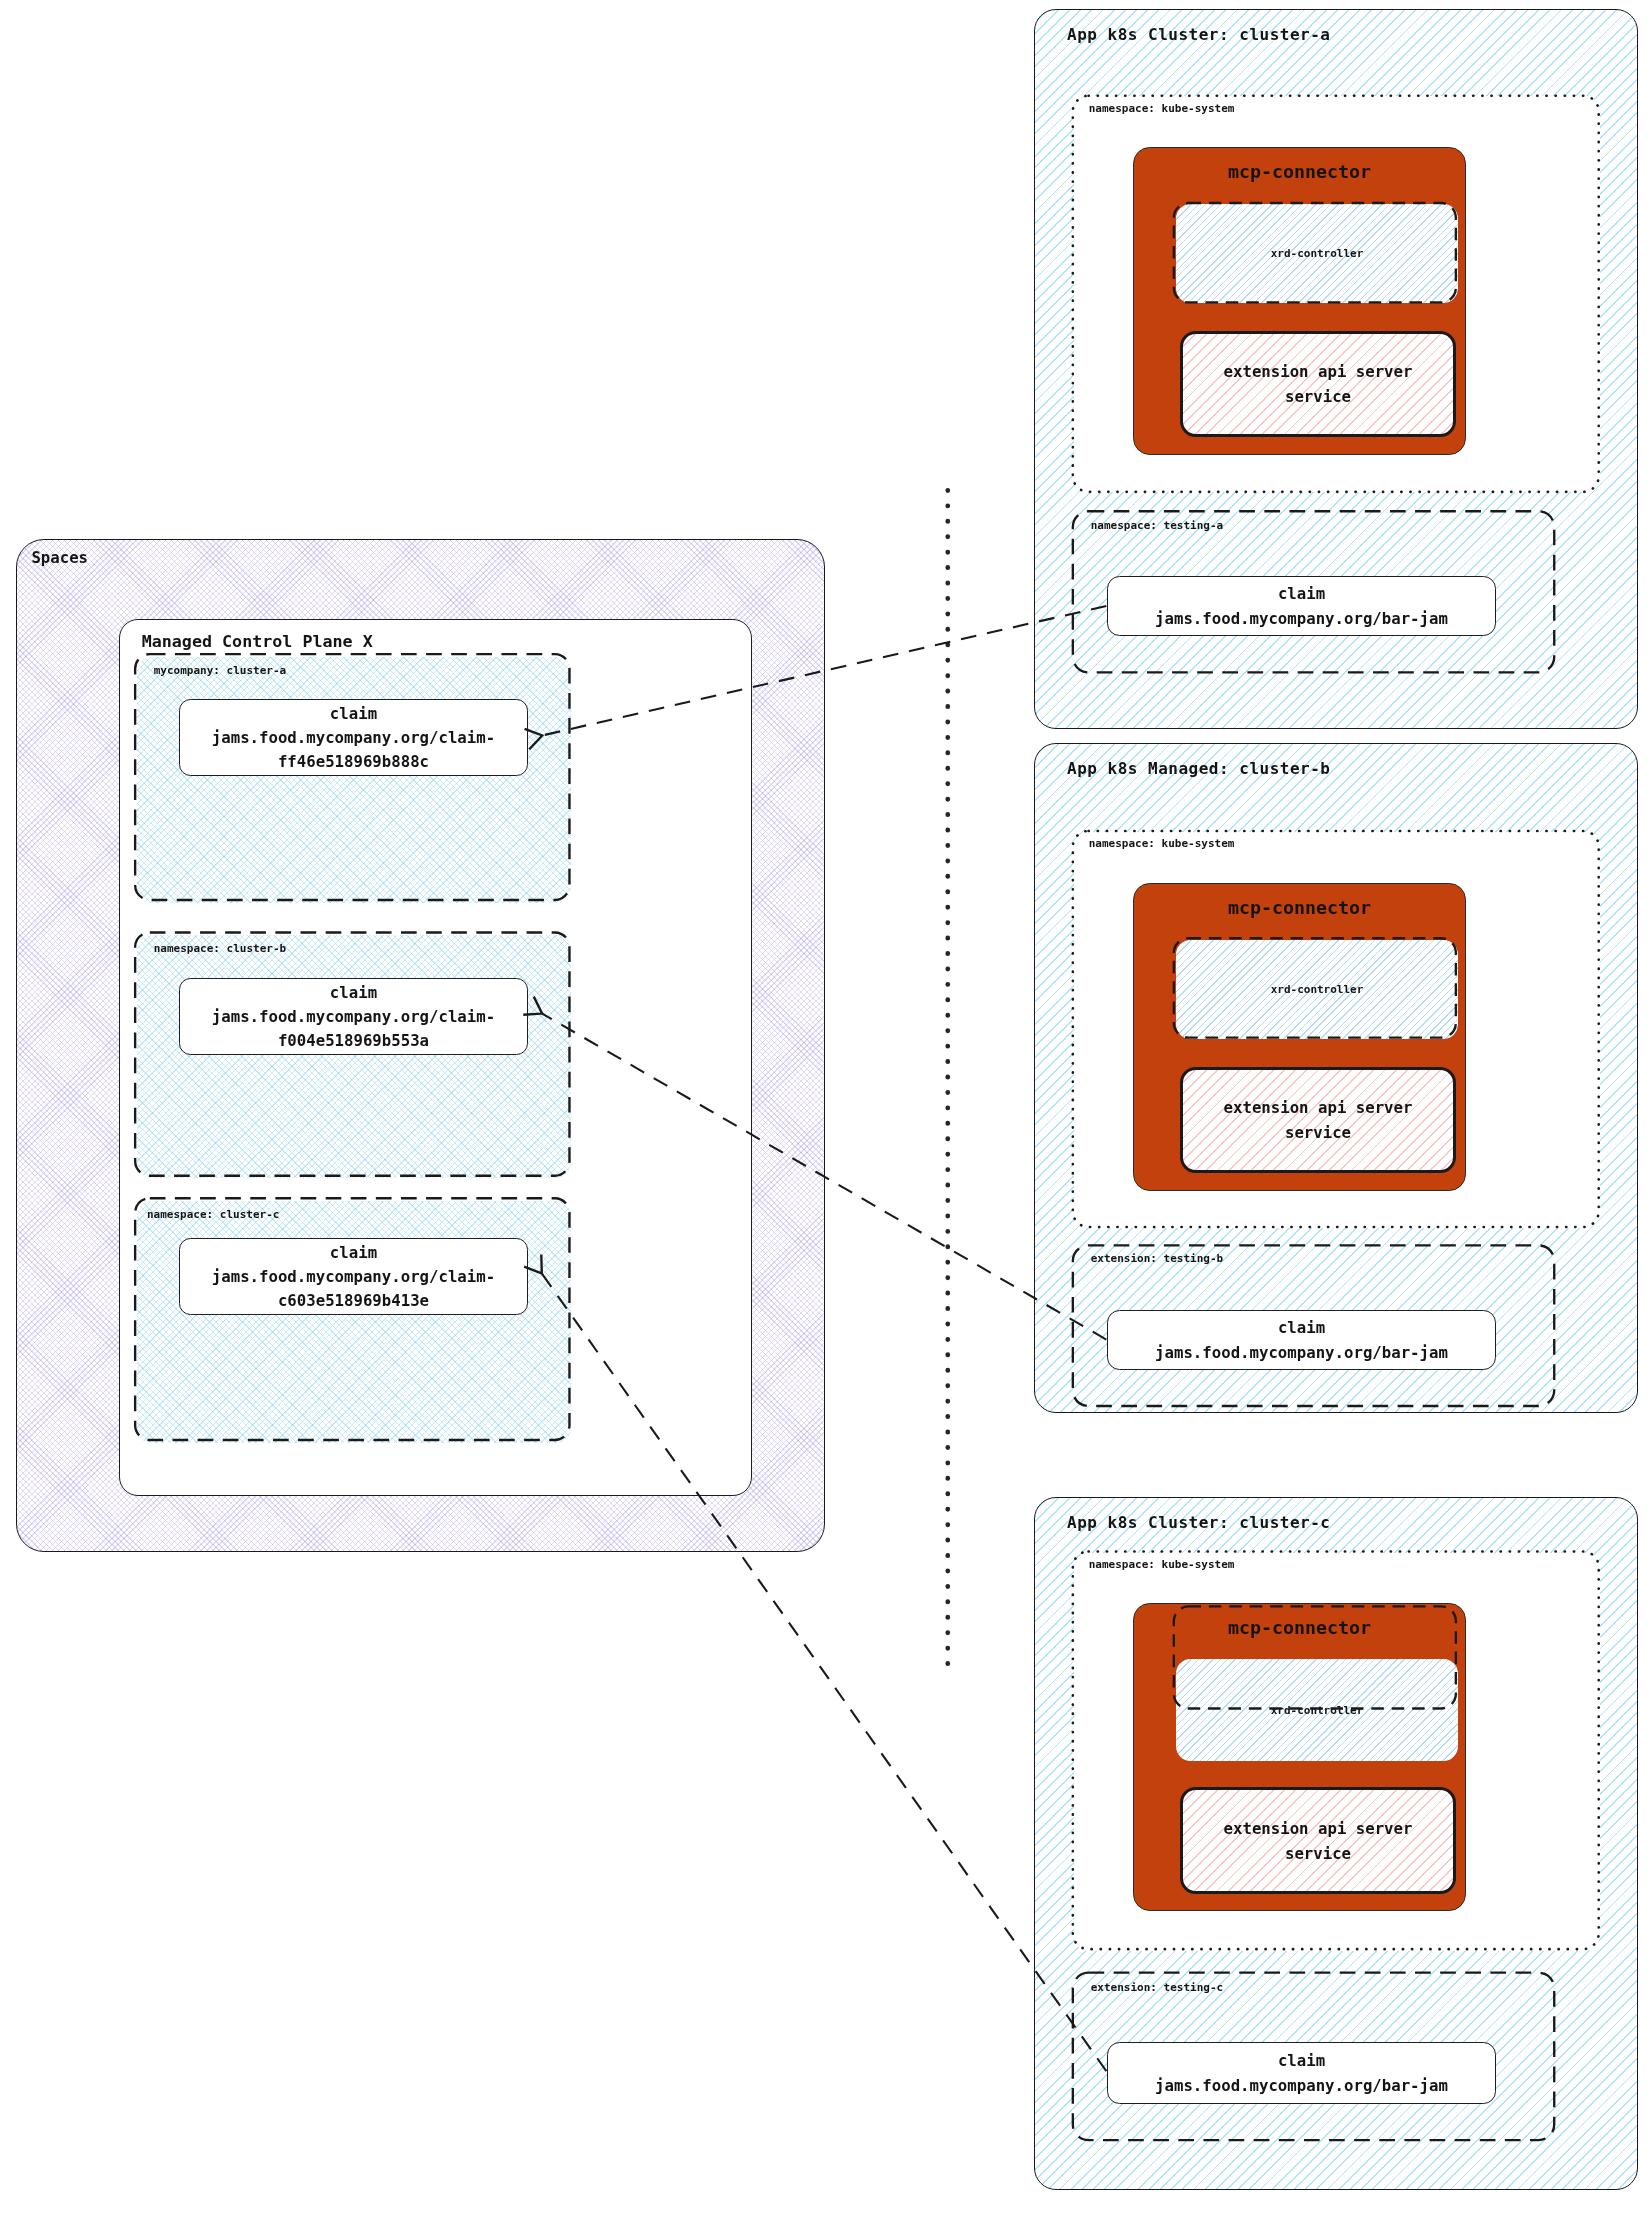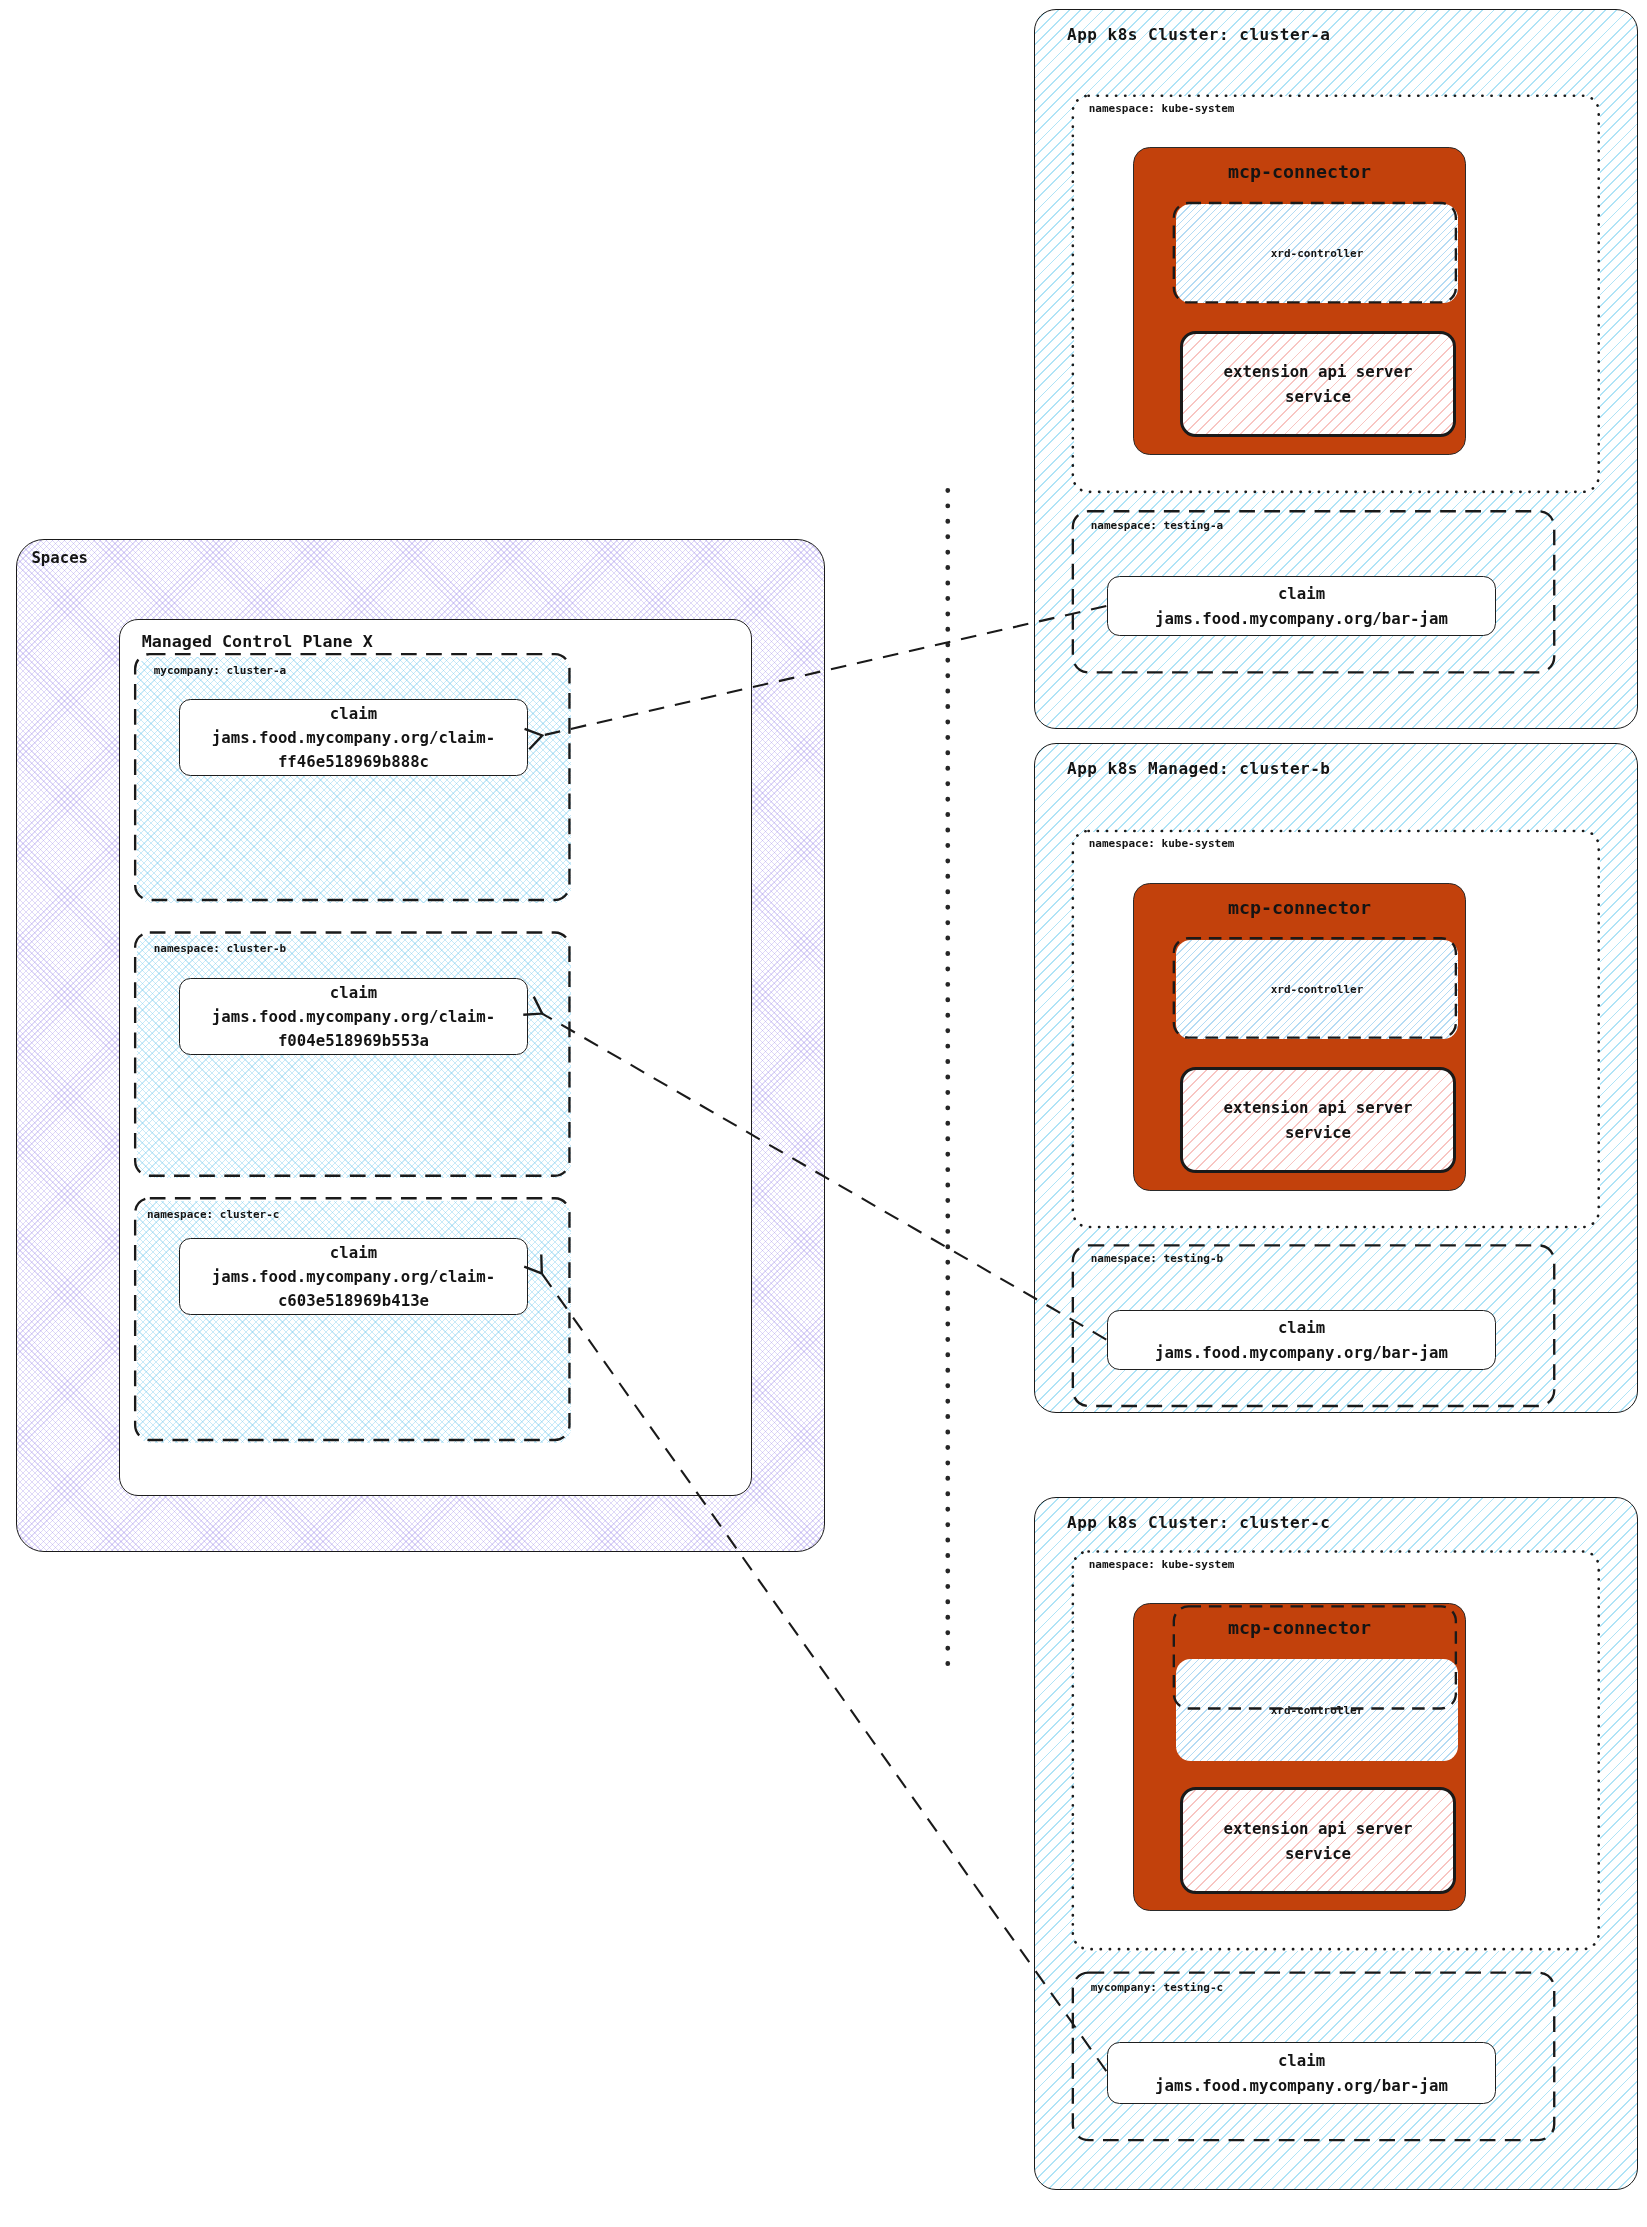--- a/index.html
+++ b/index.html
@@ -142,21 +142,21 @@
         <div class="abs mcp-label" style="left:0;top:12.6px;width:100%;">mcp-connector</div>
         <div class="abs hatch-blue-fine round28 inner-label" style="left:42px;top:56px;width:282px;height:99px;display:flex;align-items:center;justify-content:center;">xrd-controller</div>
         <div class="abs hatch-pink frame-ext claim-box two" style="left:46px;top:183px;width:276px;height:106px;">
           <span>extension api server</span>
           <span>service</span>
         </div>
       </div>
     </div>
 
     <div class="abs round30" style="left:39px;top:502px;width:482px;height:161px;">
-      <div class="abs ns-label" style="left:16.7px;top:6.3px;">namespace: testing-b</div>
+      <div class="abs ns-label" style="left:16.7px;top:6.3px;">extension: testing-b</div>
       <div class="abs frame-claim claim-box two" style="left:33px;top:64px;width:389px;height:60px;border-radius:12.6px;">
         <span>claim</span>
         <span>jams.food.mycompany.org/bar-jam</span>
       </div>
     </div>
   </section>
 
   <section class="abs hatch-blue frame-cluster" style="left:1034px;top:1497px;width:604px;height:693px;">
     <div class="abs cluster-title" style="left:32px;top:14.7px;">App k8s Cluster: cluster-c</div>
 
@@ -166,21 +166,21 @@
         <div class="abs mcp-label" style="left:0;top:12.6px;width:100%;">mcp-connector</div>
         <div class="abs hatch-blue-fine round28 inner-label" style="left:42px;top:55px;width:282px;height:102px;display:flex;align-items:center;justify-content:center;">xrd-controller</div>
         <div class="abs hatch-pink frame-ext claim-box two" style="left:46px;top:183px;width:276px;height:107px;">
           <span>extension api server</span>
           <span>service</span>
         </div>
       </div>
     </div>
 
     <div class="abs round30" style="left:39px;top:476px;width:482px;height:167px;">
-      <div class="abs ns-label" style="left:16.7px;top:7.3px;">mycompany: testing-c</div>
+      <div class="abs ns-label" style="left:16.7px;top:7.3px;">extension: testing-c</div>
       <div class="abs frame-claim claim-box two" style="left:33px;top:68px;width:389px;height:62px;border-radius:12.6px;">
         <span>claim</span>
         <span>jams.food.mycompany.org/bar-jam</span>
       </div>
     </div>
   </section>
 
   <svg class="overlay" width="1647" height="2227" viewBox="0 0 3147 4256">
     <defs>
       <marker id="arrowV" markerUnits="userSpaceOnUse" markerWidth="90" markerHeight="90" viewBox="-45 -45 90 90" refX="2" refY="0" orient="auto">

